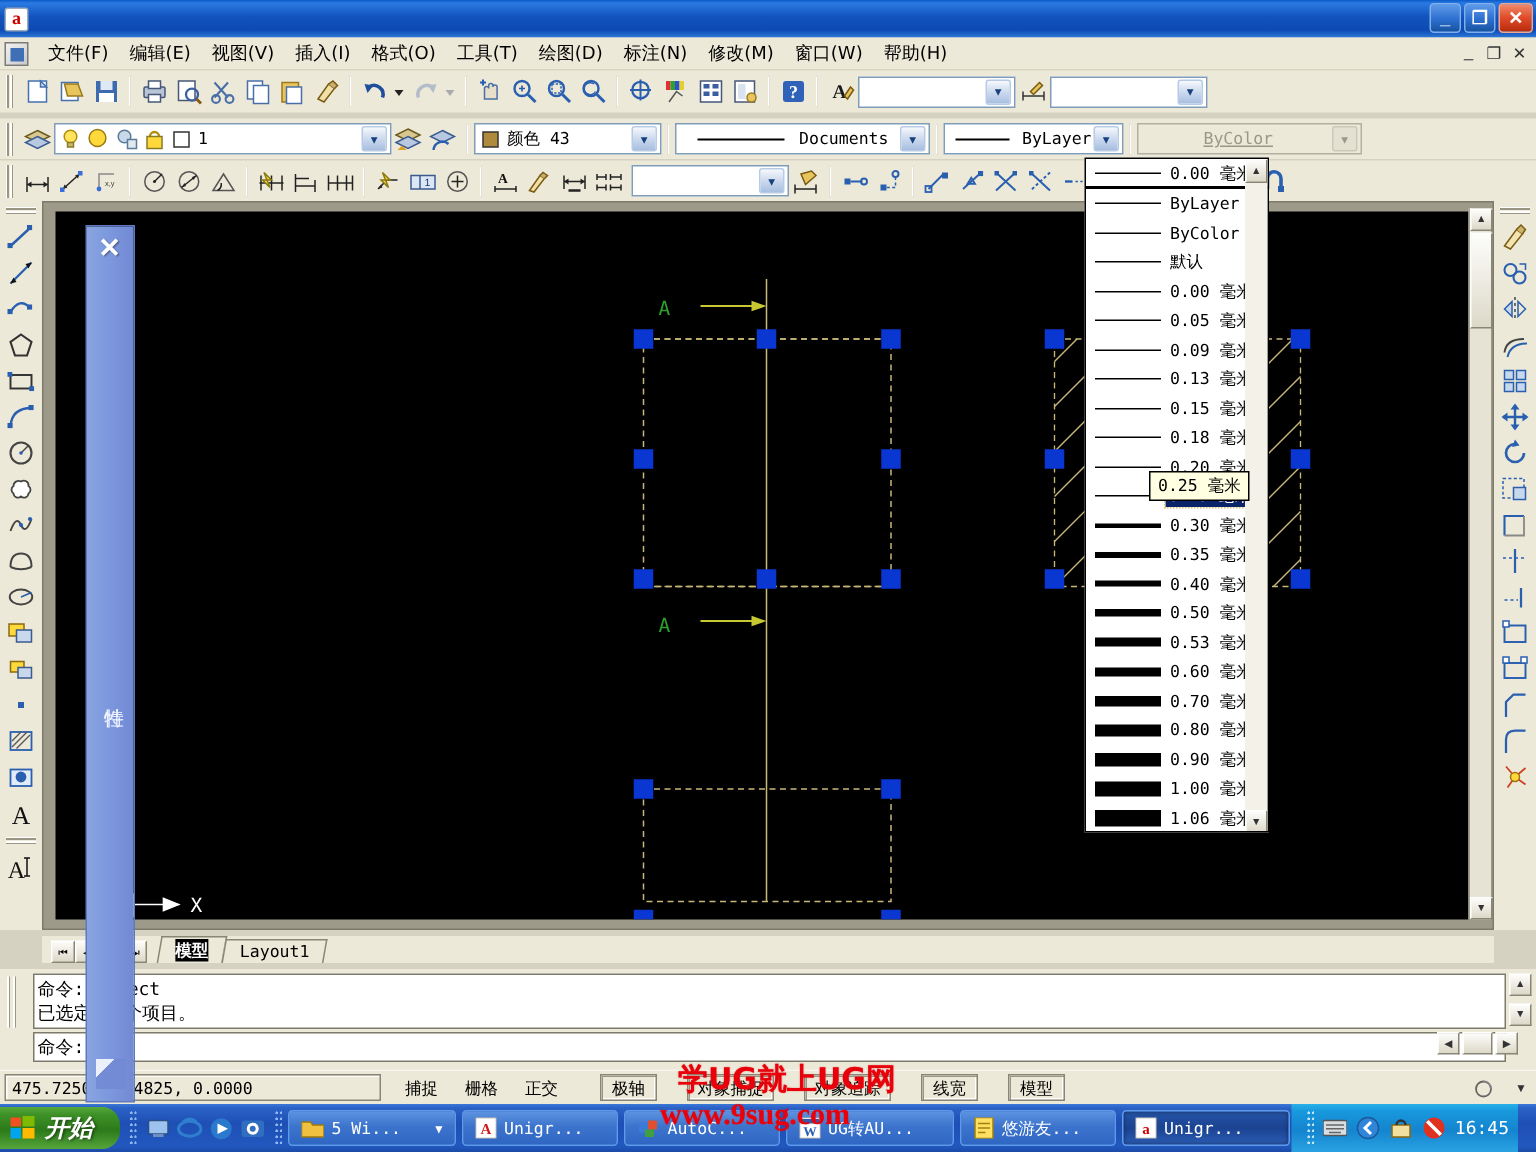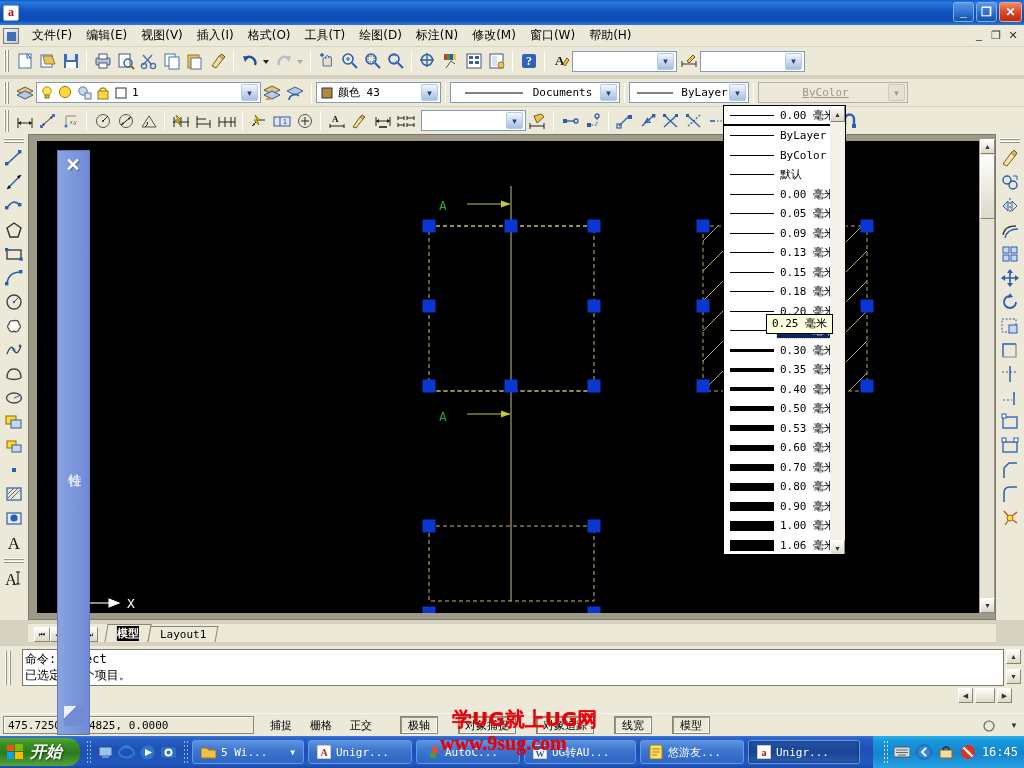--- a/index.html
+++ b/index.html
@@ -265,21 +265,21 @@
     background-size:3px 4px;}
   .taskbtn{
     height:24px; margin-left:4px; padding:0 8px; min-width:96px;
     background:linear-gradient(180deg,#5d93e0,#3c74cd 45%,#2f66c3);
     border:1px solid #5f9ae8; border-radius:3px;
     display:flex;align-items:center;gap:5px;
     color:#fff; font-family:"DejaVu Sans Mono", monospace; font-size:11px; white-space:nowrap;
   }
   .taskbtn.active{ background:linear-gradient(180deg,#2554a8,#1b4391 50%,#2a5cb4); box-shadow: inset 0 0 3px rgba(0,0,0,.5);}
   .tray{
-    position:absolute; right:0; top:0; height:32px; padding:0 6px 0 10px;
+    position:absolute; right:12px; top:0; height:32px; padding:0 6px 0 10px;
     background:linear-gradient(180deg,#27b0e8 0%,#1898dd 15%,#1484cf 55%,#2aa3e2 100%);
     display:flex; align-items:center; gap:6px;
     color:#fff; font-family:"DejaVu Sans Mono", monospace; font-size:12px;
   }
   .watermark{
     position:absolute; z-index:90; color:#e8000a; font-weight:bold;
     font-family:"DejaVu Sans", sans-serif; pointer-events:none; white-space:nowrap;
     text-shadow: 0 0 1px rgba(232,0,10,.6);
   }
   .wm1{ left:452px; top:706px; font-size:20px; }
@@ -1123,20 +1123,23 @@
   <div class="cmdwin">
     <div class="cmd-grip"></div>
     <div class="cmd-hist">
       <div>命令: select</div>
       <div>已选定 6 个项目。</div>
     </div>
     <div class="cmd-vsb">
       <div class="sb-btn">▲</div>
       <div class="sb-btn" style="margin-top:5px">▼</div>
     </div>
+    <div class="cmd-input">
+      <span>命令:</span><span></span>
+    </div>
     <div class="cmd-hsb">
       <div class="sb-btn">◀</div>
       <div class="sb-thumb" style="width:20px;height:15px"></div>
       <div class="sb-btn">▶</div>
     </div>
   </div>
 
   <div class="statusbar">
     <div class="sfield" style="width:78px">475.7250,</div>
     <div class="sfield" style="width:170px">4825, 0.0000</div>

